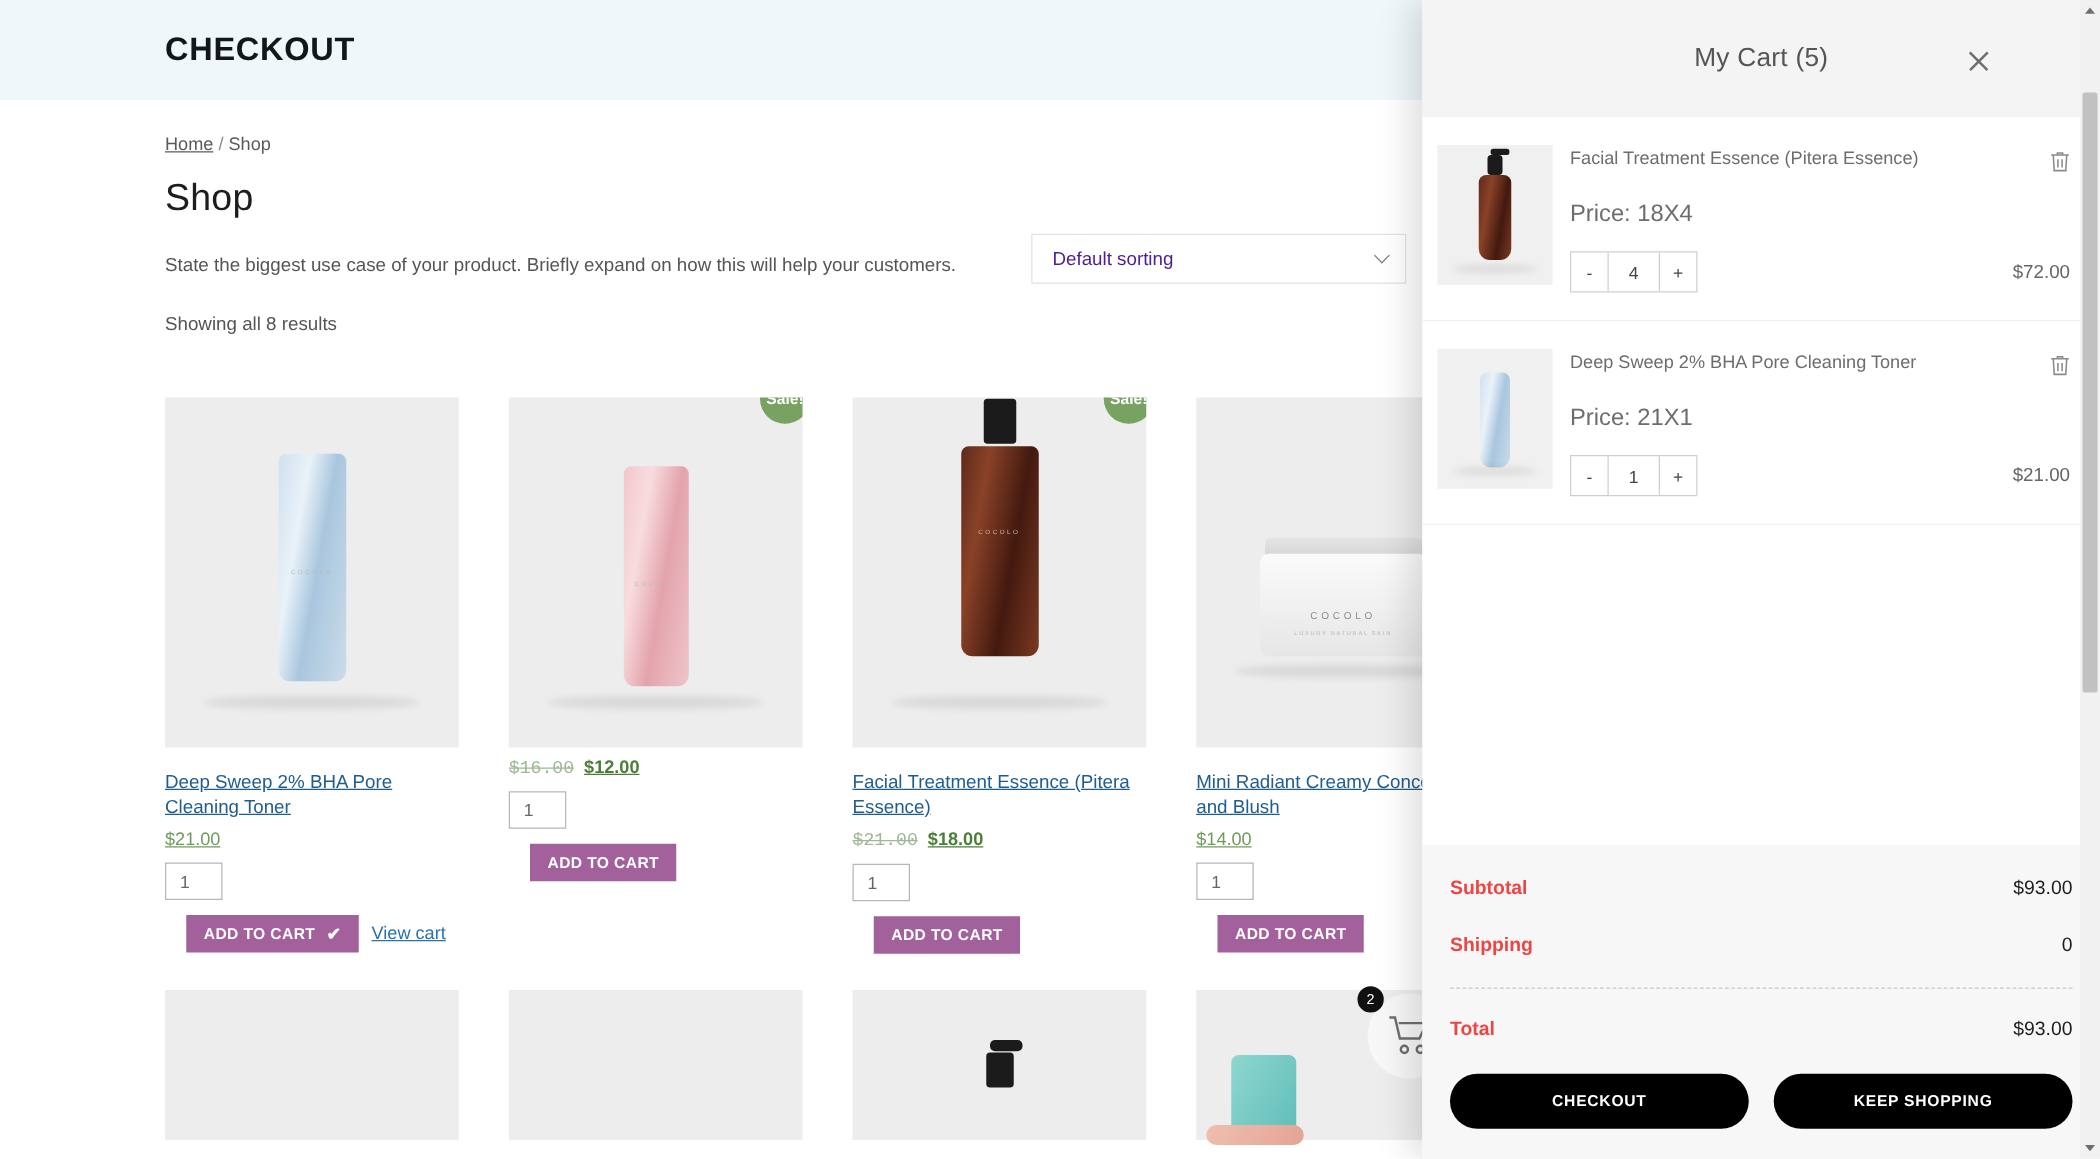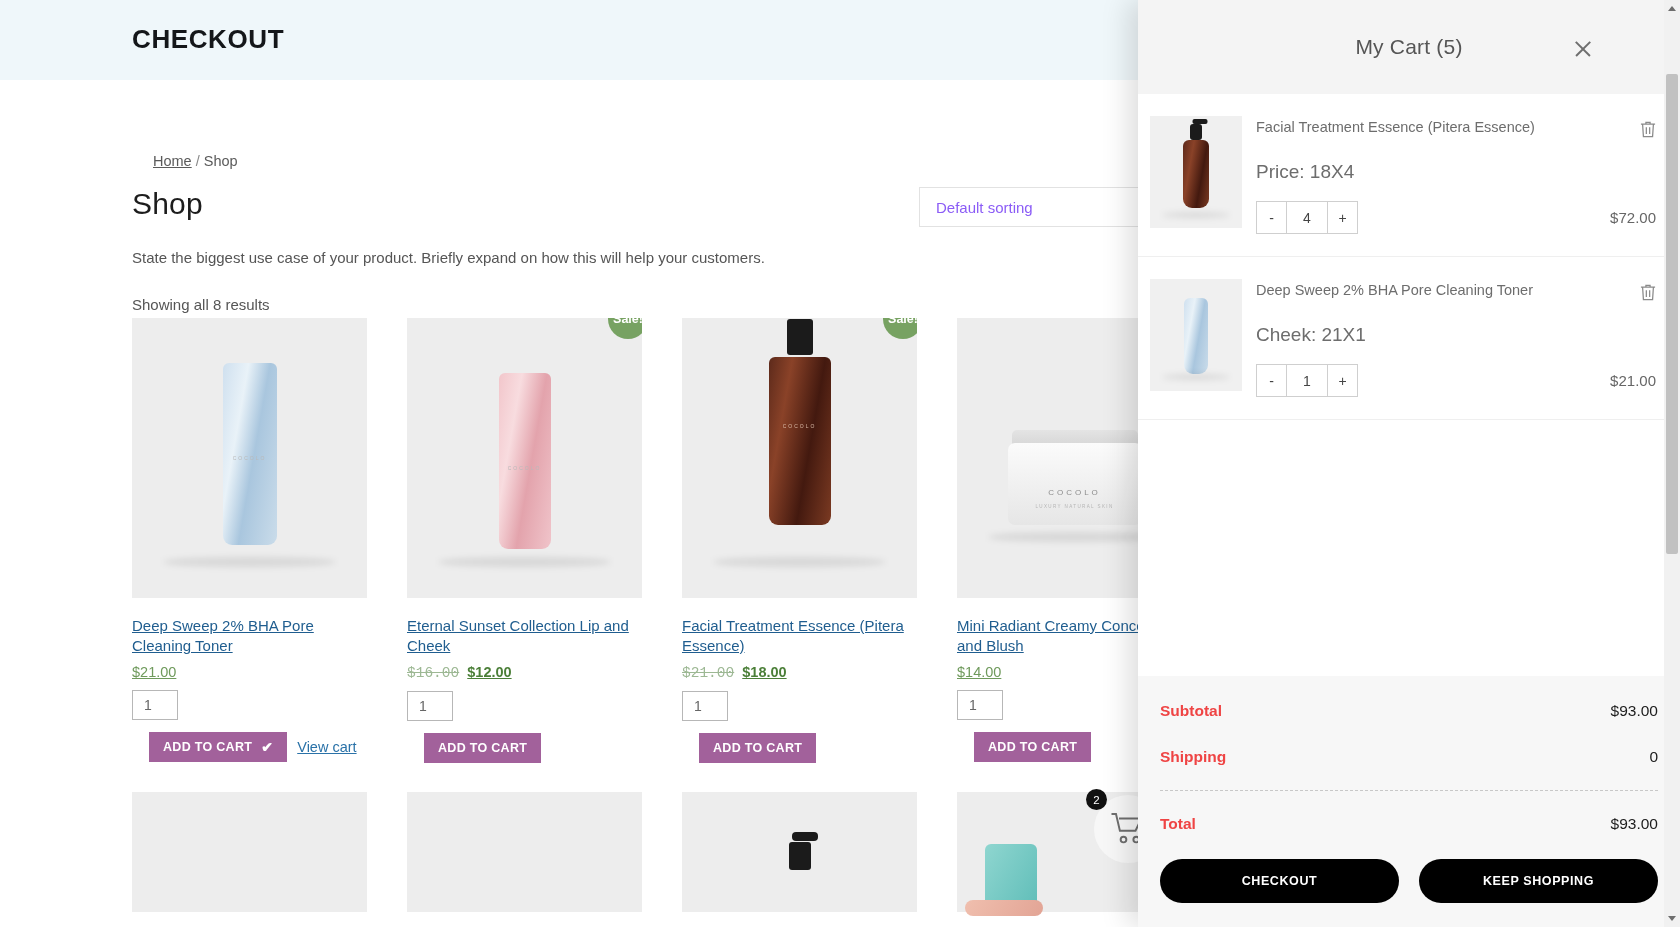--- a/index.html
+++ b/index.html
@@ -19,34 +19,34 @@
     background: #eff7fa;
   }
   .hero-title {
     position: absolute; left: 132px; top: 24px;
     font-size: 26px; font-weight: bold; letter-spacing: .6px;
     color: #14171a;
   }
 
   
   .shop { position: absolute; left: 132px; top: 80px; width: 1100px; }
-  .breadcrumb { font-size: 14.5px; color: #5a5a5a; padding-top: 73px; margin-left: 21px; }
+  .breadcrumb { font-size: 14.5px; color: #5a5a5a; padding-top: 28px; }
   .breadcrumb a { color: #5a5a5a; text-decoration: underline; }
   .breadcrumb .sep { color: #8a8a8a; }
   .shop-title { font-size: 30px; font-weight: normal; color: #1d1d1d; margin-top: 18px; letter-spacing: .2px; }
   .shop-intro { font-size: 15px; color: #555; margin-top: 28px; }
   .result-count { font-size: 15px; color: #555; margin-top: 30px; }
 
   
   .sorting {
-    position: absolute; left: 919px; top: 187px;
+    position: absolute; left: 825px; top: 187px;
     width: 300px; height: 40px;
     border: 1px solid #e2e2e2; background: #fff;
     display: flex; align-items: center; padding: 0 16px;
-    font-size: 15px; color: #8b5cf6;
+    font-size: 15px; color: #4c1d95;
   }
   .sorting .chev { position: absolute; right: 14px; top: 12px; width: 9px; height: 9px;
      border-right: 1.6px solid #777; border-bottom: 1.6px solid #777; transform: rotate(45deg); }
 
   
   .grid { position: absolute; left: 132px; top: 318px; width: 1420px; }
   .row { display: flex; gap: 40px; }
   .card { width: 235px; position: relative; }
   .thumb {
     width: 235px; height: 280px; background: #ededed;
@@ -233,21 +233,20 @@
 
       <div class="card">
         <div class="thumb">
           <div class="sale-badge">Sale!</div>
           <div class="bottle" style="width:52px;height:180px;">
             <div class="b-body" style="width:52px;height:176px;background:linear-gradient(100deg,#f2c6cb 0%,#f8dcdf 28%,#e3a3ac 58%,#f0c4ca 100%);"></div>
             <div class="tiny-label" style="top:92px;">COCOLO</div>
           </div>
           <div class="shadow-el"></div>
         </div>
-        <a class="p-name">Eternal Sunset Collection Lip and Cheek</a>
         <div class="p-price">
           <span class="old">$16.00</span>
           <span class="now">$12.00</span>
         </div>
         <div class="qty">1</div>
         <div class="atc-row">
           <button class="atc">
             <span>ADD TO CART</span>
           </button>
         </div>
@@ -366,21 +365,21 @@
             <div class="b-body" style="width:24px;height:76px;background:linear-gradient(100deg,#cfe0ef,#e9f2f8 30%,#a9c6de 58%,#cadcea);"></div>
           </div>
           <div class="shadow-el" style="bottom:10%;height:6px;"></div>
         </div>
         <div class="ci-main">
           <div class="ci-title">Deep Sweep 2% BHA Pore Cleaning Toner</div>
           <svg class="ci-trash" viewBox="0 0 24 24" fill="none" stroke="#8a8a8a" stroke-width="1.5">
             <path d="M3.5 6h17M9.5 6V4h5v2M5.5 6l1 15h11l1-15"></path>
             <path d="M10 10v8M14 10v8"></path>
           </svg>
-          <div class="ci-price">Cheek: 21X1</div>
+          <div class="ci-price">Price: 21X1</div>
           <div class="ci-bottom">
             <div class="stepper">
               <div>-</div>
               <div class="val">1</div>
               <div>+</div>
             </div>
             <div class="ci-total">$21.00</div>
           </div>
         </div>
       </div>

